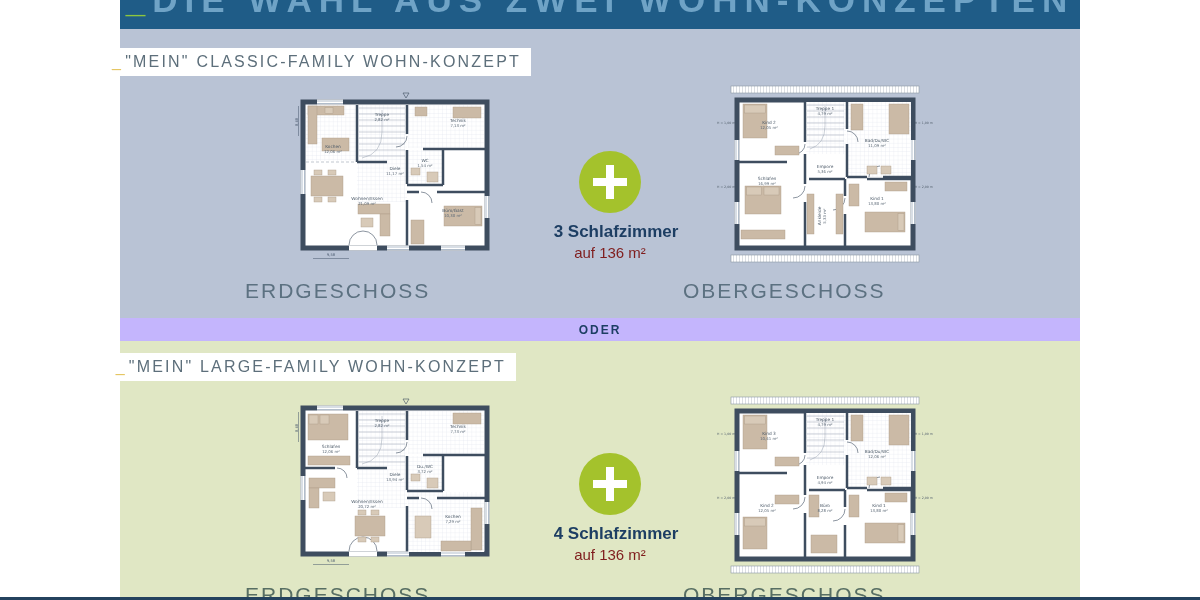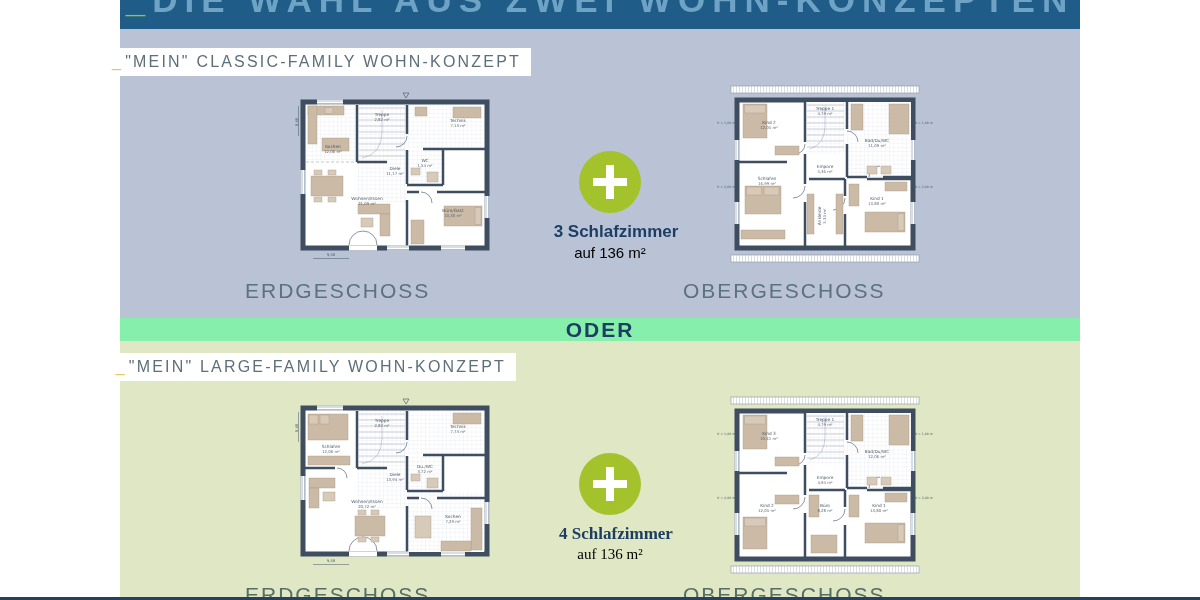--- a/index.html
+++ b/index.html
@@ -25,29 +25,29 @@
   .sec-label .pfx{color:#e4c35a;margin-right:2px;}
   .sec-classic .sec-label{top:19px;width:411px;}
   .sec-large .sec-label{top:12px;width:396px;}
 
   .floor-label{position:absolute;width:300px;text-align:left;font-size:21px;letter-spacing:2px;
         color:#5c7181;font-weight:400;}
   .sec-large .floor-label{color:#576e63;}
 
   .plus-col{position:absolute;left:420px;width:140px;text-align:center;}
   .sec-classic .plus-col{top:122px;}
-  .sec-large .plus-col{top:112px;font-family:Liberation Serif, serif;}
+  .sec-large .plus-col{top:112px;}
   .plus-circle{width:62px;height:62px;border-radius:50%;background:#a4c22c;margin:0 auto;position:relative;}
   .plus-circle::before{content:"";position:absolute;left:14px;top:27px;width:34px;height:8px;background:#ffffff;}
   .plus-circle::after{content:"";position:absolute;left:27px;top:14px;width:8px;height:34px;background:#ffffff;}
   .plus-l1{margin-top:9px;font-size:17px;font-weight:bold;color:#1d3e63;margin-left:12px;}
-  .plus-l2{margin-top:2px;font-size:15px;color:#000000;}
-
-  .oder{position:absolute;left:120px;top:318px;width:960px;height:23px;background:#86efac;
-        display:flex;align-items:center;justify-content:center;font-size:21px;font-weight:800;
+  .plus-l2{margin-top:2px;font-size:15px;color:#7f1d1d;}
+
+  .oder{position:absolute;left:120px;top:318px;width:960px;height:23px;background:#c4b5fd;
+        display:flex;align-items:center;justify-content:center;font-size:12px;font-weight:800;
         color:#1d3e63;letter-spacing:2px;}
 
   .bottom-strip{position:absolute;left:0;top:597px;width:1200px;height:3px;background:#24425e;}
 
   
   .plan{position:absolute;}
   .plan-eg{left:175px;width:200px;height:172px;}
   .plan-og{left:597px;width:216px;height:180px;}
   .sec-classic .plan-eg{top:63px;}
   .sec-classic .plan-og{top:55px;}

